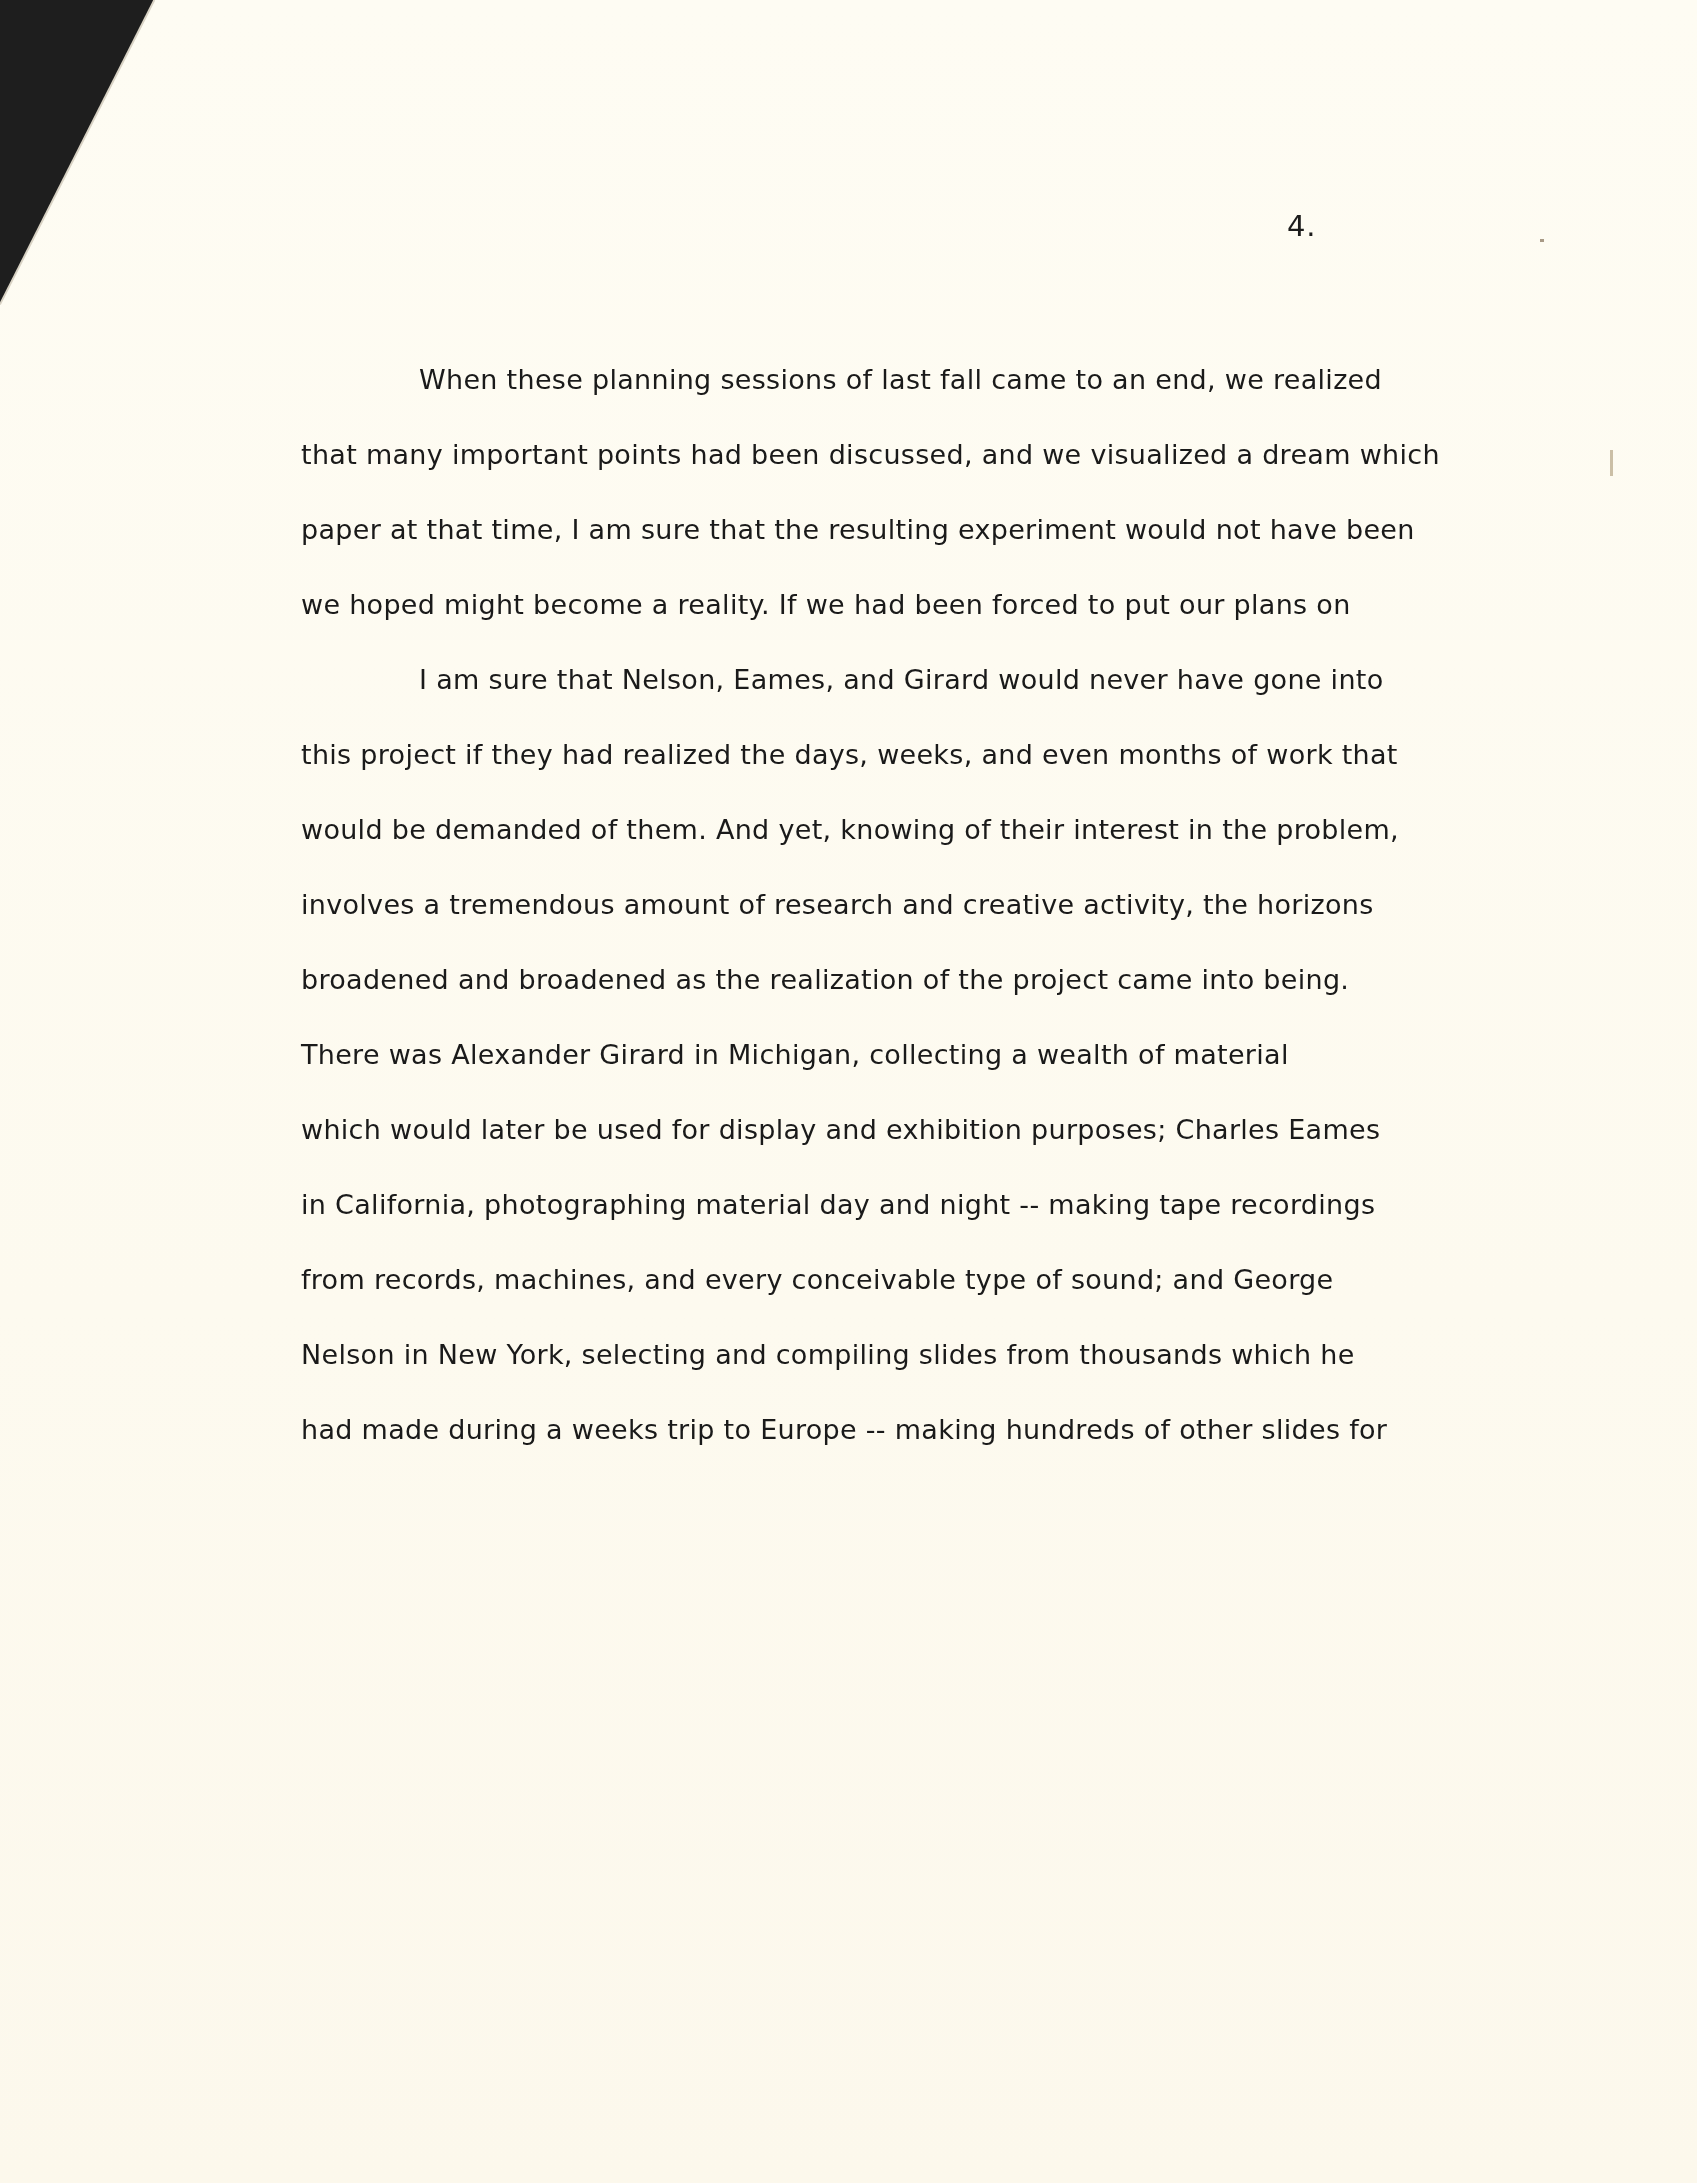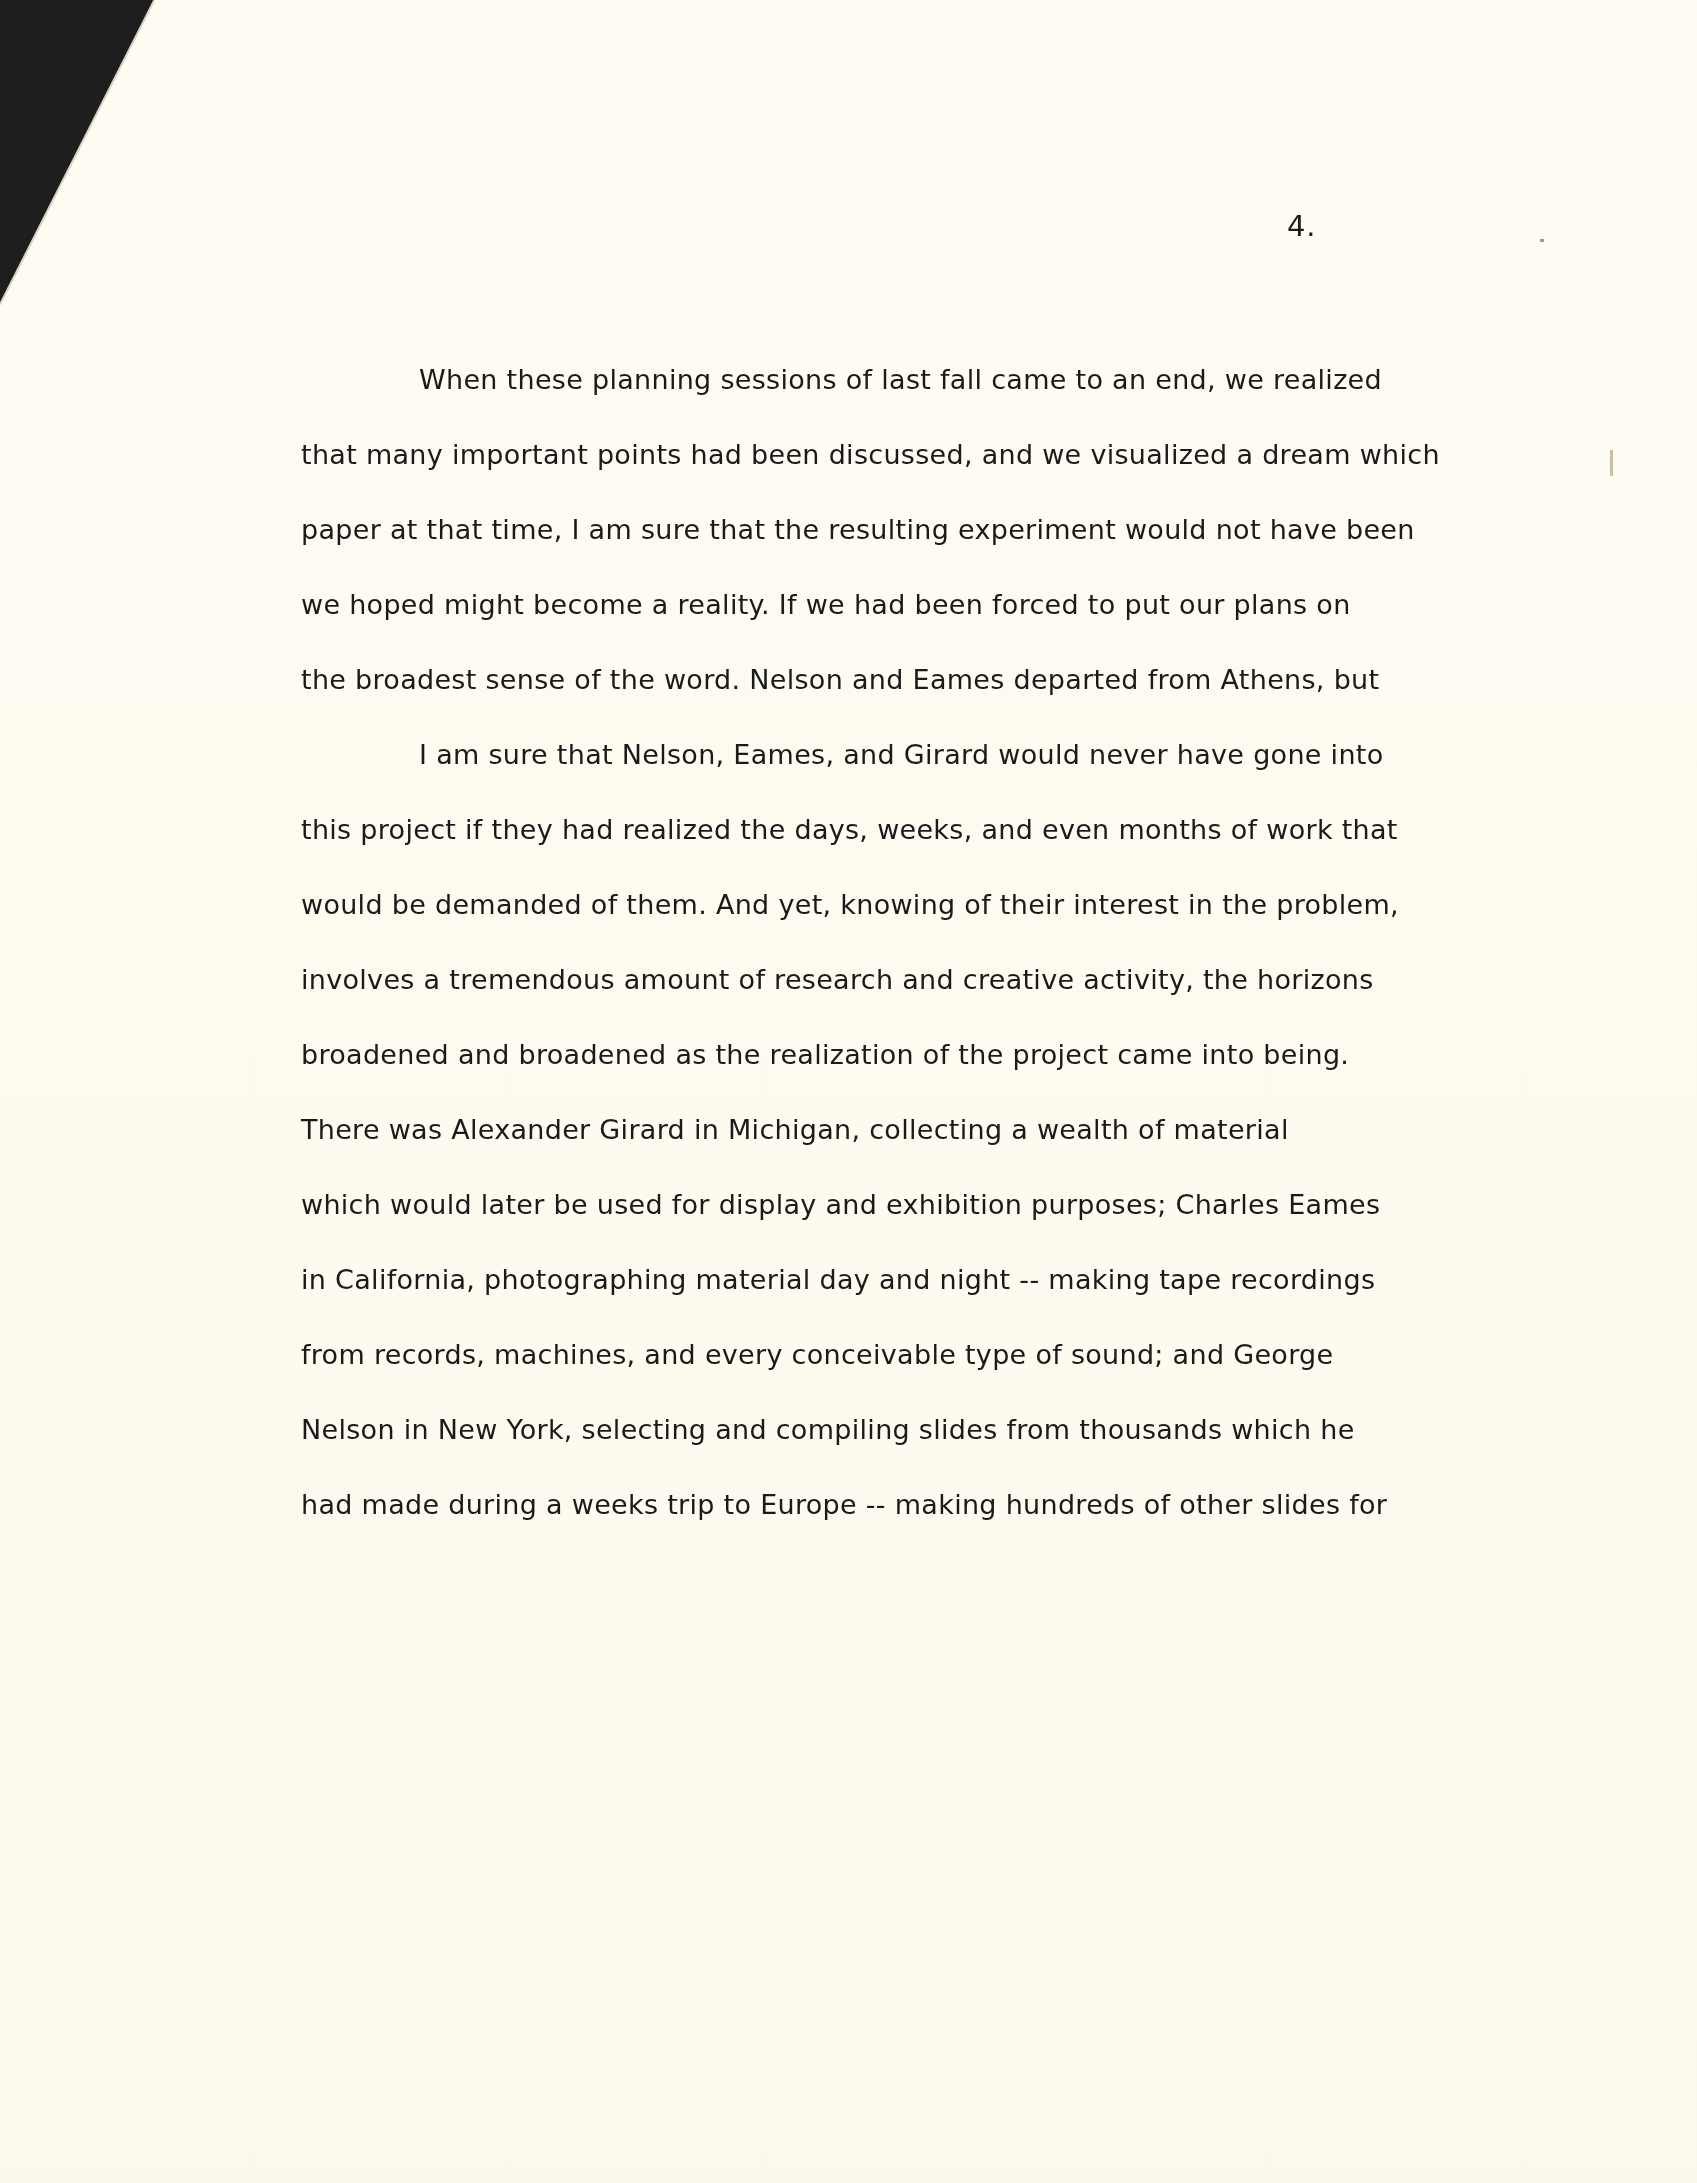--- a/index.html
+++ b/index.html
@@ -74,21 +74,20 @@
 
   <div class="mark" style="left:1610px;top:450px;width:3.3px;height:26px;"></div>
   <div class="mark" style="left:1540px;top:239px;width:3.9px;height:2.6px;background:#a89a86;"></div>
 
   <div class="body-text">
     <div>
       <div class="line indent">When these planning sessions of last fall came to an end, we realized</div>
       <div class="line">that many important points had been discussed, and we visualized a dream which</div>
       <div class="line">paper at that time, I am sure that the resulting experiment would not have been</div>
       <div class="line">we hoped might become a reality.  If we had been forced to put our plans on</div>
-      <div class="line">the broadest sense of the word.  Nelson and Eames departed from Athens, but</div>
     </div>
     <div>
       <div class="line indent">I am sure that Nelson, Eames, and Girard would never have gone into</div>
       <div class="line">this project if they had realized the days, weeks, and even months of work that</div>
       <div class="line">would be demanded of them.  And yet, knowing of their interest in the problem,</div>
       <div class="line">involves a tremendous amount of research and creative activity, the horizons</div>
       <div class="line">broadened and broadened as the realization of the project came into being.</div>
       <div class="line">There was Alexander Girard in Michigan, collecting a wealth of material</div>
       <div class="line">which would later be used for display and exhibition purposes;  Charles Eames</div>
       <div class="line">in California, photographing material day and night -- making tape recordings</div>

